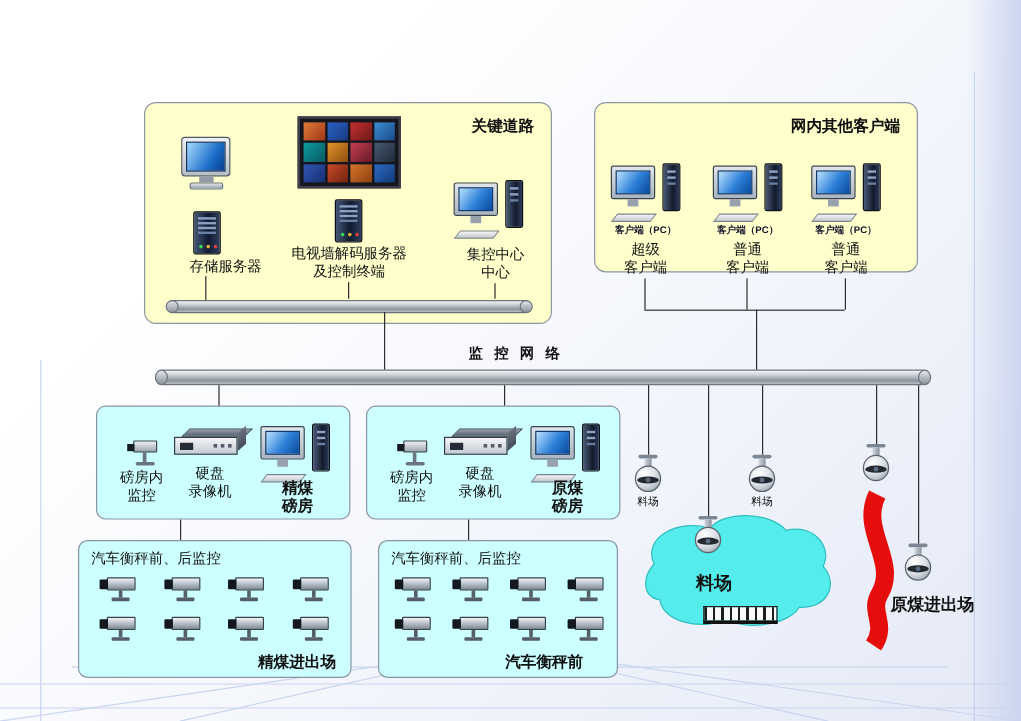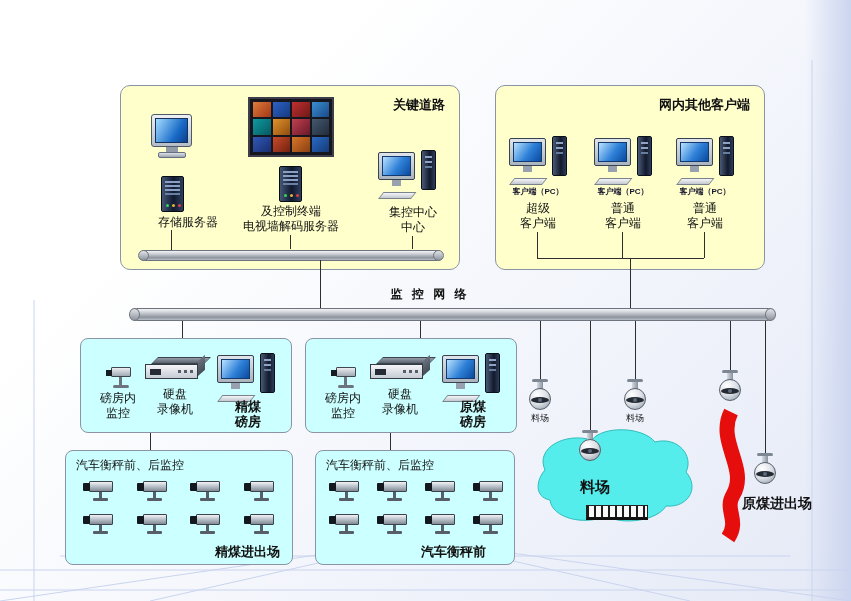--- a/index.html
+++ b/index.html
@@ -174,38 +174,38 @@
         <i></i>
         <i></i>
         <i></i>
         <i></i>
         <i></i>
         <i></i>
         <i></i>
     </div>
     <div class="srv" style="left:158px;top:80px"></div>
     <div class="lbl" style="left:95px;top:118px;width:150px">
+      <div>电视墙解码服务器</div>
       <div>及控制终端</div>
-      <div>电视墙解码服务器</div>
     </div>
     <div class="pc" style="left:257px;top:62px">
       <i class="tw"></i>
         <i class="mn">
           <i class="sc"></i>
         </i>
         <i class="kb"></i>
     </div>
     <div class="lbl" style="left:252px;top:119px;width:80px">
       <div>集控中心</div>
       <div>中心</div>
     </div>
     <div class="pipe" style="left:18px;top:164px;width:304px;height:11px"></div>
   </div>
 
-  <div class="bx yellow" style="left:495px;top:85px;width:270px;height:185px">
+  <div class="bx yellow" style="left:495px;top:85px;width:270px;height:142px">
     <div class="bx-title" style="right:14px;top:10px">网内其他客户端</div>
     <div class="pc" style="left:13px;top:48px">
       <i class="tw"></i>
         <i class="mn">
           <i class="sc"></i>
         </i>
         <i class="kb"></i>
     </div>
     <div class="pc" style="left:98px;top:48px">
       <i class="tw"></i>

